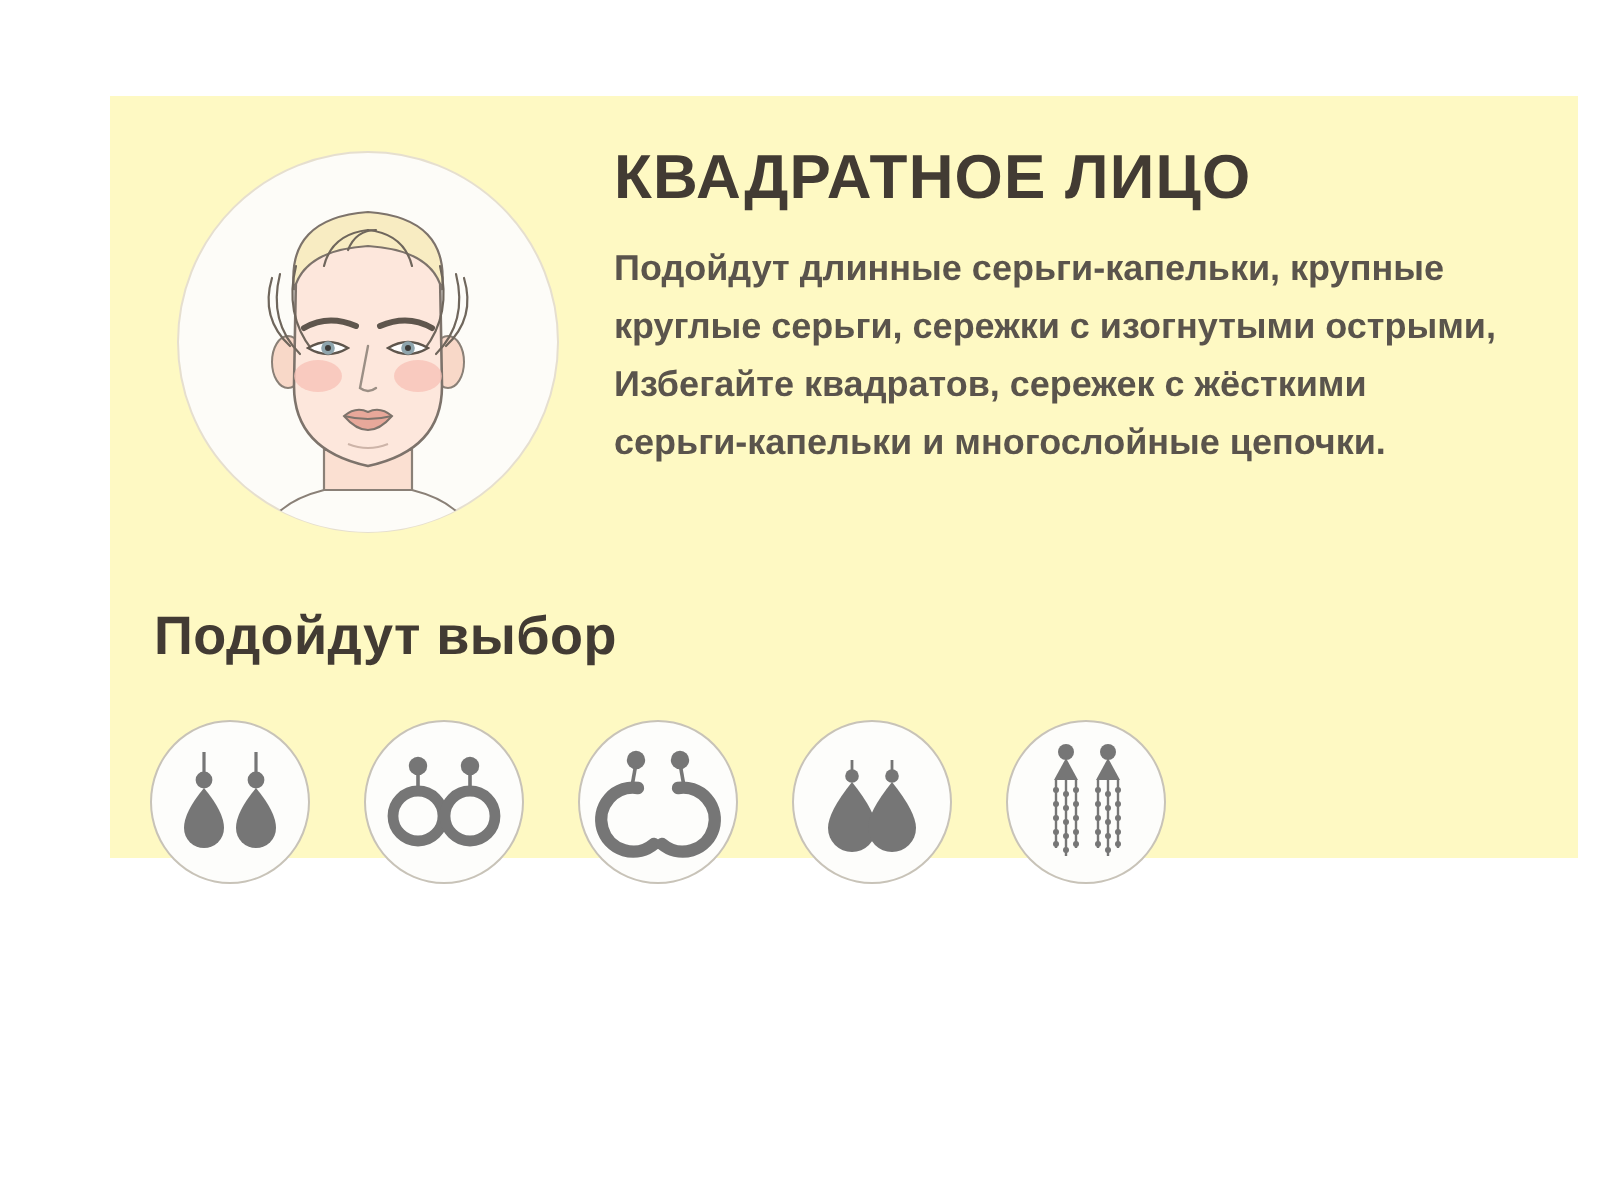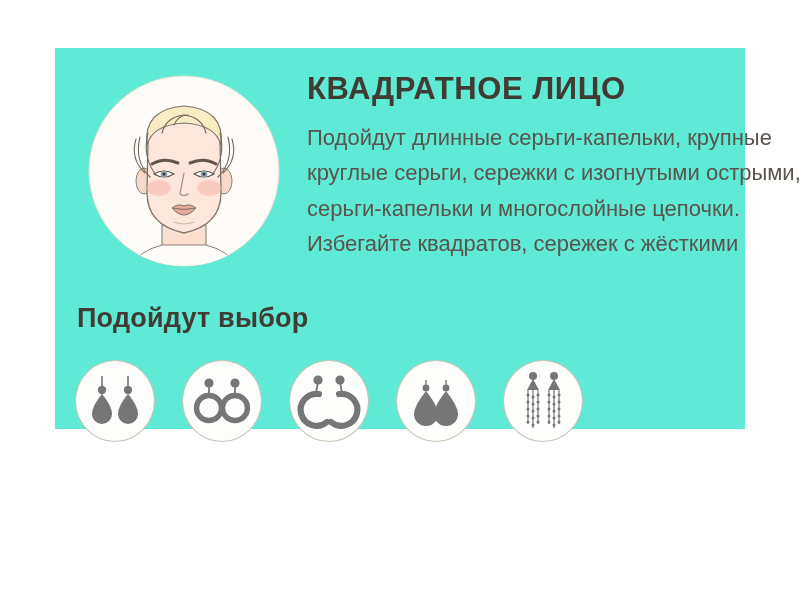--- a/index.html
+++ b/index.html
@@ -15,21 +15,22 @@
     position: relative;
   }
 
   
   #infographic-card {
     position: absolute;
     left: 55px;
     top: 48px;
     width: 690px;
     height: 381px;
-    background: #5eead4;
+    background: #fef9c3;
+    padding-left: 44px;
   }
 
   
   #face-portrait {
     position: absolute;
     left: 33px;
     top: 27px;
     width: 192px;
     height: 192px;
   }
@@ -45,24 +46,25 @@
   #headline {
     font-size: 31px;
     font-weight: bold;
     letter-spacing: 0.6px;
     color: #423b33;
     margin: 0 0 14px 0;
     line-height: 1.05;
     white-space: nowrap;
   }
   #description {
-    font-size: 22px;
+    font-size: 18px;
     color: #5a544c;
     line-height: 1.62;
     margin: 0;
+    font-weight: bold;
   }
   #description .line { display: block; white-space: nowrap; }
 
   
   #good-choice-heading {
     position: absolute;
     left: 22px;
     top: 255px;
     font-size: 27px;
     font-weight: bold;
@@ -159,22 +161,22 @@
         <path d="M86 147 Q96 151 106 147" fill="none" stroke="#cdb4a8" stroke-width="1"></path>
       </g>
     </svg>
   </div>
 
   <div id="text-block">
     <h1 id="headline">КВАДРАТНОЕ ЛИЦО</h1>
     <p id="description">
       <span class="line">Подойдут длинные серьги-капельки, крупные</span>
       <span class="line">круглые серьги, сережки с изогнутыми острыми,</span>
+      <span class="line">Избегайте квадратов, сережек с жёсткими</span>
       <span class="line">серьги-капельки и многослойные цепочки.</span>
-      <span class="line">Избегайте квадратов, сережек с жёсткими</span>
     </p>
   </div>
 
   <h2 id="good-choice-heading">Подойдут выбор</h2>
 
   <div id="earring-icon-row">
 
     <div class="earring-icon">
       <svg width="70" height="70" viewBox="0 0 70 70" xmlns="http://www.w3.org/2000/svg">
         <g fill="#767676">

